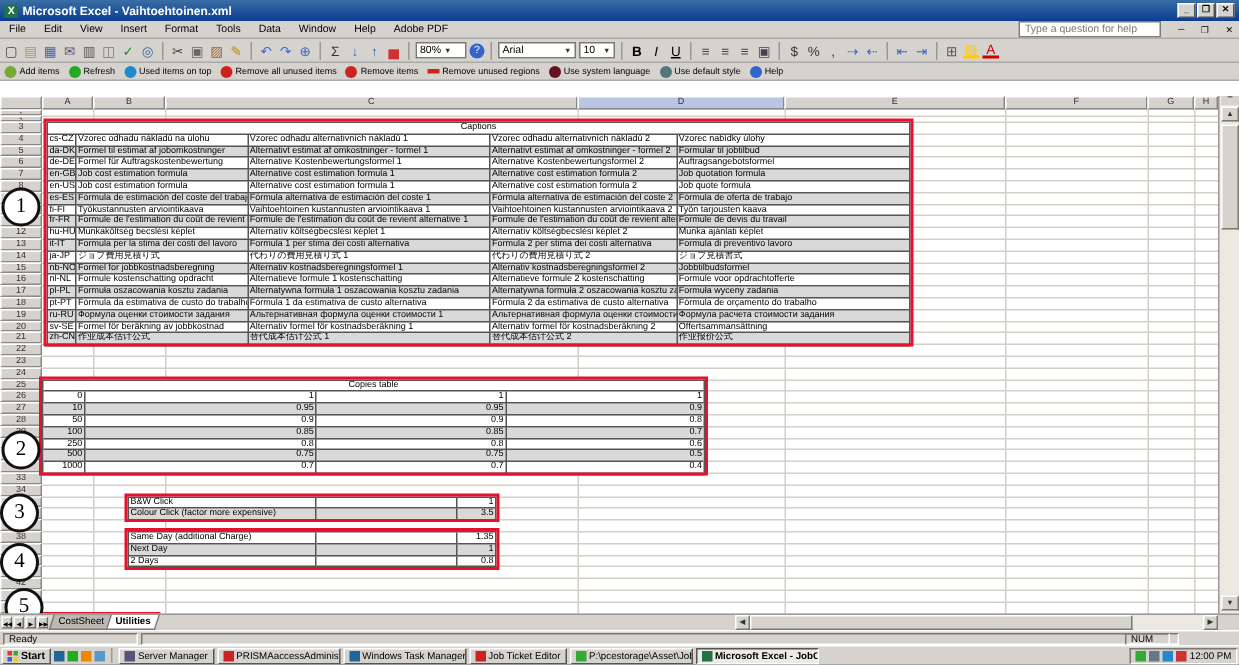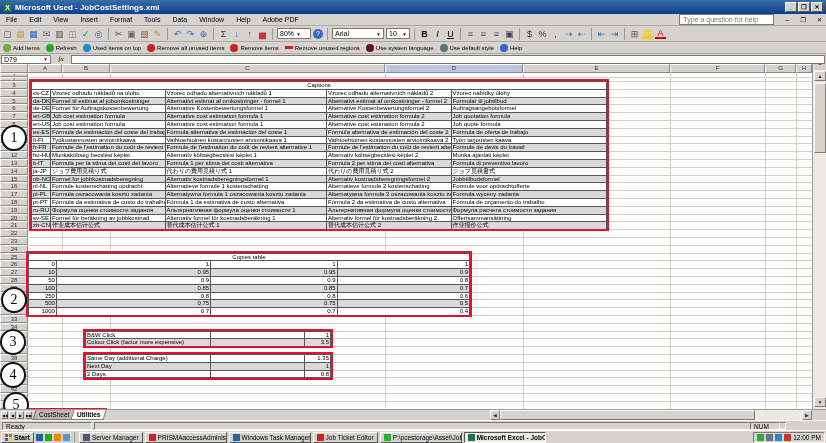--- a/index.html
+++ b/index.html
@@ -91,21 +91,21 @@
   .trico{width:7px;height:7px;flex:none;}
   .ql{display:flex;gap:2px;align-items:center;flex:none;}
 </style>
 </head>
 <body>
 
 <div class="screen">
 
   <div class="abs titlebar">
     <span class="xlicon">X</span>
-    <span>Microsoft Used - JobCostSettings.xml</span>
+    <span>Microsoft Excel - Vaihtoehtoinen.xml</span>
     <span style="margin-left:auto;display:flex;">
       <span class="winbtn">_</span>
       <span class="winbtn">❐</span>
       <span class="winbtn">✕</span>
     </span>
   </div>
 
   <div class="abs menubar">
     <span id="menu-items" style="display:flex;gap:8px;">
         <span class="menu-item">File</span>
@@ -219,28 +219,20 @@
       <span class="tb2-item">
         <span class="ci" style="background: rgb(85, 119, 119);"></span>
         <span>Use default style</span>
       </span>
       <span class="tb2-item">
         <span class="ci" style="background: rgb(51, 102, 204);"></span>
         <span>Help</span>
       </span>
     </div>
 
-  <div class="abs nbrow">
-    <span class="namebox">
-      <span>D79</span>
-      <span class="carr">▼</span>
-    </span>
-    <span class="fx">fx</span>
-    <span class="fbar"></span>
-  </div>
 
   <div class="abs corner"></div>
   <div id="col-headers">
       <div class="colhdr-cell" style="left: 28px; width: 34px;">A</div>
       <div class="colhdr-cell" style="left: 62px; width: 48px;">B</div>
       <div class="colhdr-cell" style="left: 110px; width: 275px;">C</div>
       <div class="colhdr-cell colhdr-sel" style="left: 385px; width: 138px;">D</div>
       <div class="colhdr-cell" style="left: 523px; width: 147px;">E</div>
       <div class="colhdr-cell" style="left: 670px; width: 95px;">F</div>
       <div class="colhdr-cell" style="left: 765px; width: 31px;">G</div>

